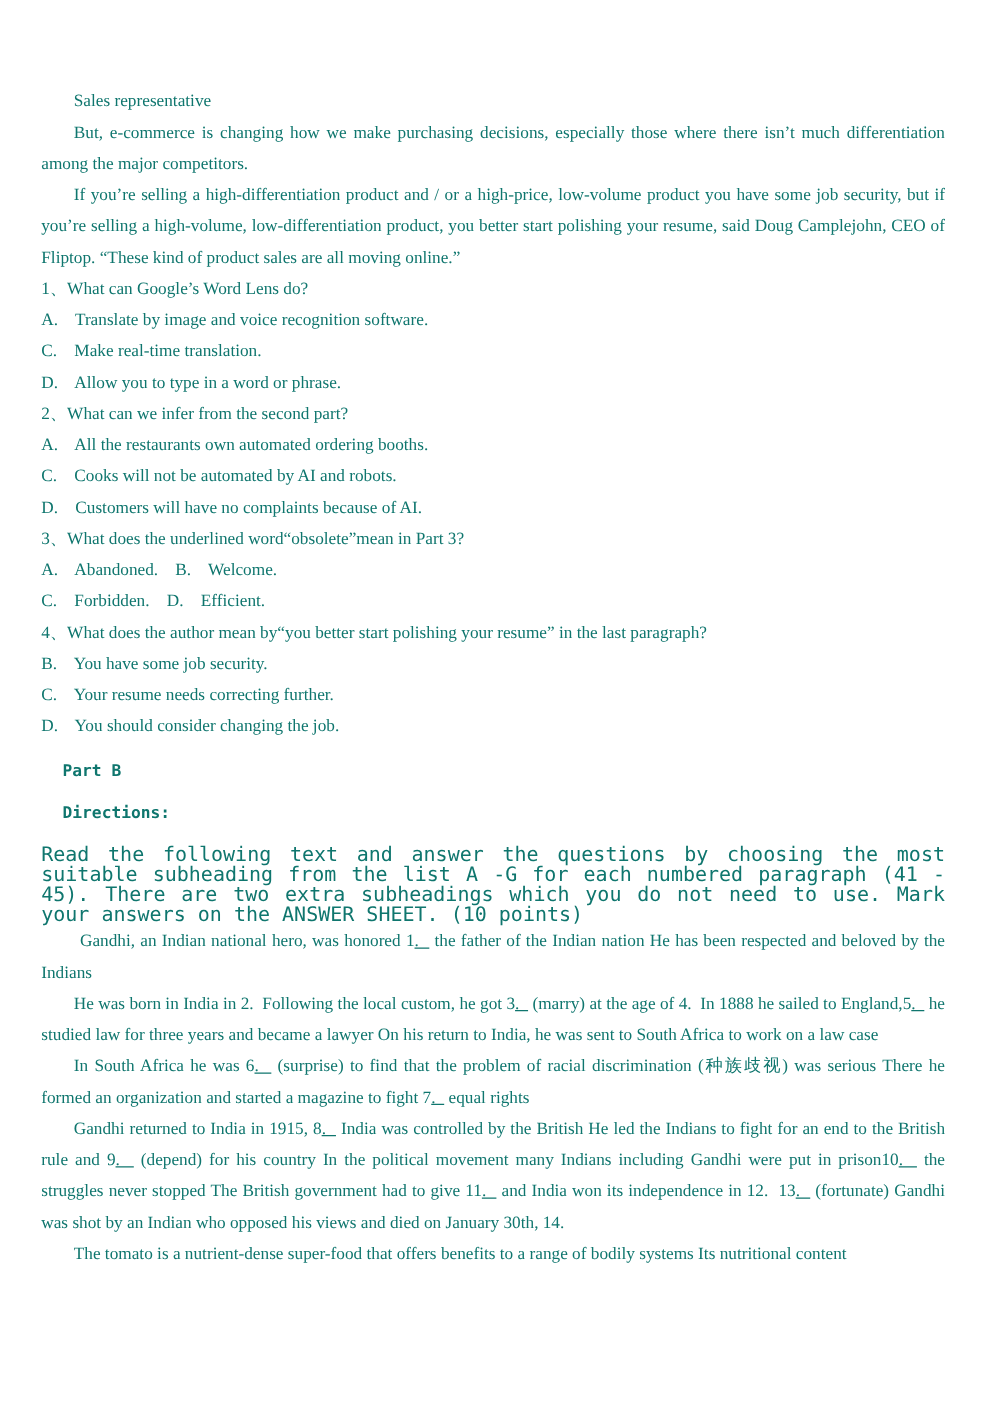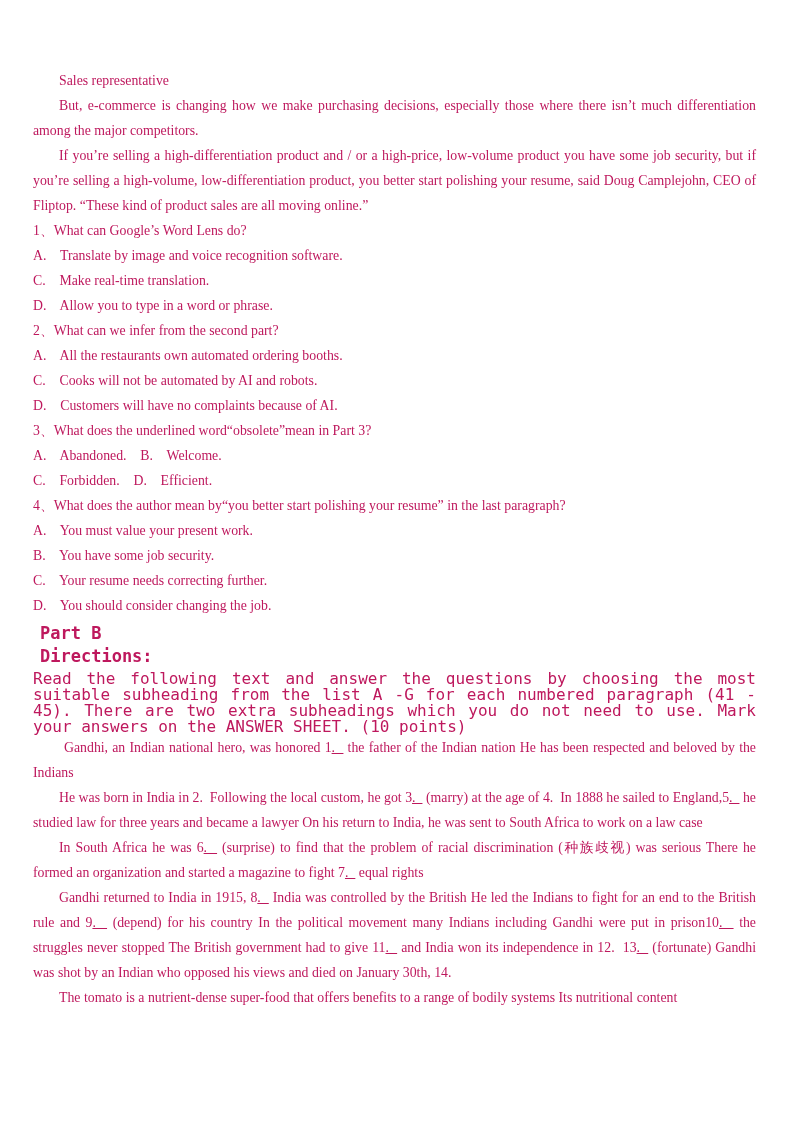--- a/index.html
+++ b/index.html
@@ -5,44 +5,44 @@
   html, body {
     margin: 0;
     padding: 0;
     background: #ffffff;
   }
   .page {
     position: relative;
     width: 794px;
     height: 1073px;
     background: #ffffff;
-    color: #be185d;
+    color: #0f766e;
     padding: 68px 38px 0 33px;
     box-sizing: border-box;
     overflow: hidden;
     font-family: "Liberation Serif", "DejaVu Serif", serif;
     font-size: 13.8px;
     line-height: 25px;
   }
   .body-par {
     text-align: justify;
     margin: 0;
   }
   .ind  { text-indent: 26px; }
   .ind2 { text-indent: 31px; }
   .qline {
     text-align: left;
     margin: 0;
   }
   .mono-head {
     font-family: "DejaVu Sans Mono", "Liberation Mono", monospace;
-    font-size: 17px;
+    font-size: 13px;
     font-weight: bold;
     line-height: 16px;
-    margin: 7px;
+    margin: 17px;
   }
   .mono-text {
     font-family: "DejaVu Sans Mono", "Liberation Mono", monospace;
     font-size: 16px;
     line-height: 16px;
     text-align: justify;
     margin: 0;
   }
   .blank { text-decoration: underline; }
 </style>
@@ -74,21 +74,20 @@
     </div>
 
     <div>
       <div class="qline">3、What does the underlined word“obsolete”mean in Part 3?</div>
       <div class="qline">A.&nbsp;&nbsp;&nbsp; Abandoned.&nbsp;&nbsp;&nbsp; B.&nbsp;&nbsp;&nbsp; Welcome.</div>
       <div class="qline">C.&nbsp;&nbsp;&nbsp; Forbidden.&nbsp;&nbsp;&nbsp; D.&nbsp;&nbsp;&nbsp; Efficient.</div>
     </div>
 
     <div>
       <div class="qline">4、What does the author mean by“you better start polishing your resume” in the last paragraph?</div>
-      <div class="qline">A.&nbsp;&nbsp;&nbsp; You must value your present work.</div>
       <div class="qline">B.&nbsp;&nbsp;&nbsp; You have some job security.</div>
       <div class="qline">C.&nbsp;&nbsp;&nbsp; Your resume needs correcting further.</div>
       <div class="qline">D.&nbsp;&nbsp;&nbsp; You should consider changing the job.</div>
     </div>
 
   </section>
 
   <section>
     <div class="mono-head">Part B</div>
     <div class="mono-head">Directions:</div>

